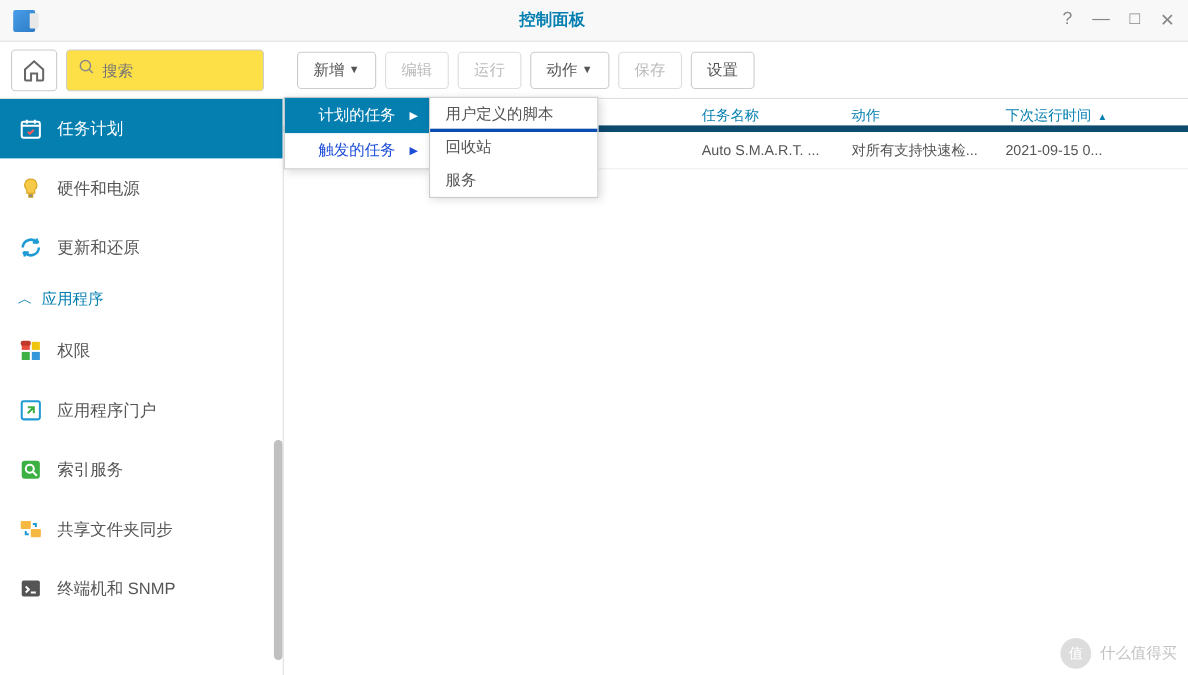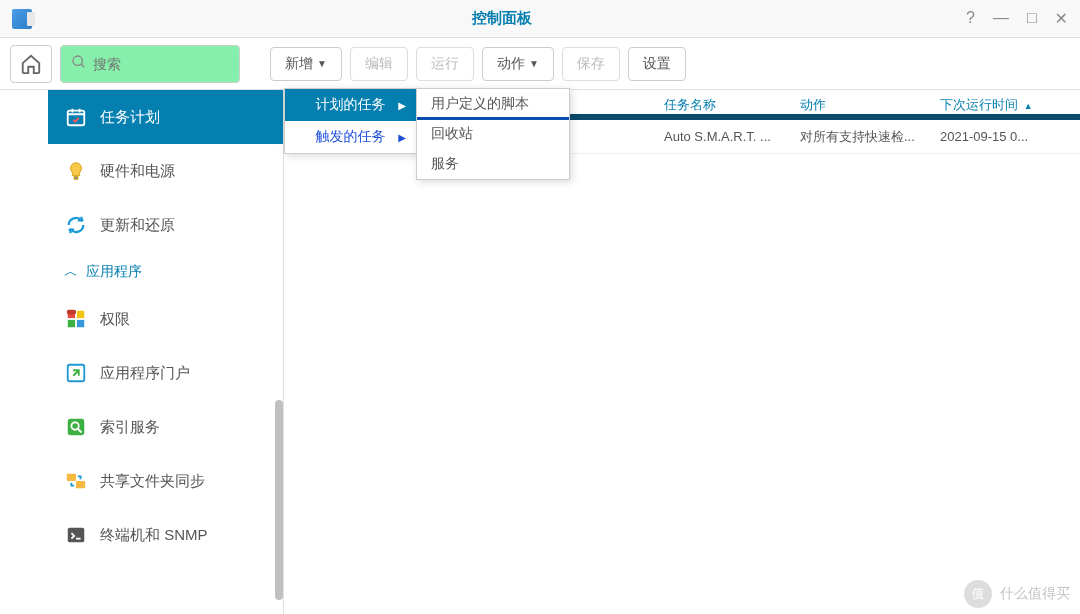--- a/index.html
+++ b/index.html
@@ -7,30 +7,30 @@
 
 .titlebar { height: 38px; display: flex; align-items: center; padding: 0 12px; border-bottom: 1px solid #e0e0e0; background: #f8f8f8; justify-content: space-between; }
 .app-icon { width: 20px; height: 20px; background: linear-gradient(135deg,#4a9de8,#2c7cc7); border-radius: 2px; position: relative; margin-right: 6px; }
 .app-icon::after { content:""; position:absolute; right:-3px; top:3px; width:8px; height:14px; background:#e8e8e8; border-radius:1px; }
 .title { flex: 1; text-align: center; color: #057fb0; font-size: 15px; font-weight: 600; }
 .win-controls { display: flex; gap: 18px; color: #888; }
 .win-controls span { cursor: pointer; font-size: 16px; }
 
 .toolbar-row { height: 52px; display: flex; align-items: center; padding: 0 10px; border-bottom: 1px solid #e0e0e0; }
 .home-btn { width: 42px; height: 38px; border: 1px solid #ccc; border-radius: 4px; display: flex; align-items: center; justify-content: center; margin-right: 8px; cursor: pointer; background: #fff; }
-.search-box { width: 180px; height: 38px; border: 1px solid #ccc; border-radius: 4px; display: flex; align-items: center; padding: 0 10px; background: #86efac; }
+.search-box { width: 180px; height: 38px; border: 1px solid #ccc; border-radius: 4px; display: flex; align-items: center; padding: 0 10px; background: #fde047; }
 .search-box input { border: none; outline: none; flex: 1; font-size: 14px; color: #666; background: transparent; }
 .search-icon { color: #888; margin-right: 6px; }
 
 .main-toolbar { display: flex; gap: 8px; margin-left: 30px; }
 .tb-btn { height: 34px; padding: 0 14px; border: 1px solid #ccc; border-radius: 4px; background: #fff; color: #555; font-size: 14px; display: flex; align-items: center; gap: 4px; cursor: pointer; }
 .tb-btn.disabled { color: #bbb; border-color: #ddd; cursor: default; }
 .caret { font-size: 10px; }
 
-.body-area { display: flex; height: calc(100% - 90px); margin-left: 48px; }
+.body-area { display: flex; height: calc(100% - 90px); }
 .sidebar { width: 258px; border-right: 1px solid #e0e0e0; overflow-y: auto; position: relative; }
 .sidebar-scrollbar { position: absolute; right: 0; top: 310px; width: 8px; height: 200px; background: #c0c0c0; border-radius: 4px; }
 .nav-item { height: 54px; display: flex; align-items: center; padding: 0 16px; gap: 12px; cursor: pointer; color: #555; font-size: 15px; }
 .nav-item.active { background: #057fb0; color: #fff; }
 .nav-icon { width: 24px; height: 24px; display: flex; align-items: center; justify-content: center; }
 .section-header { height: 40px; display: flex; align-items: center; padding: 0 16px; gap: 8px; color: #057fb0; font-size: 14px; cursor: pointer; }
 
 .content { flex: 1; position: relative; padding-top: 0; }
 .dropdown-menu { position: absolute; top: -2px; left: 0; width: 133px; background: #fff; border: 1px solid #ccc; box-shadow: 2px 2px 8px rgba(0,0,0,0.15); z-index: 10; }
 .dropdown-item { height: 32px; display: flex; align-items: center; justify-content: center; font-size: 14px; color: #1d4ed8; cursor: pointer; position: relative; padding: 0 8px; }

